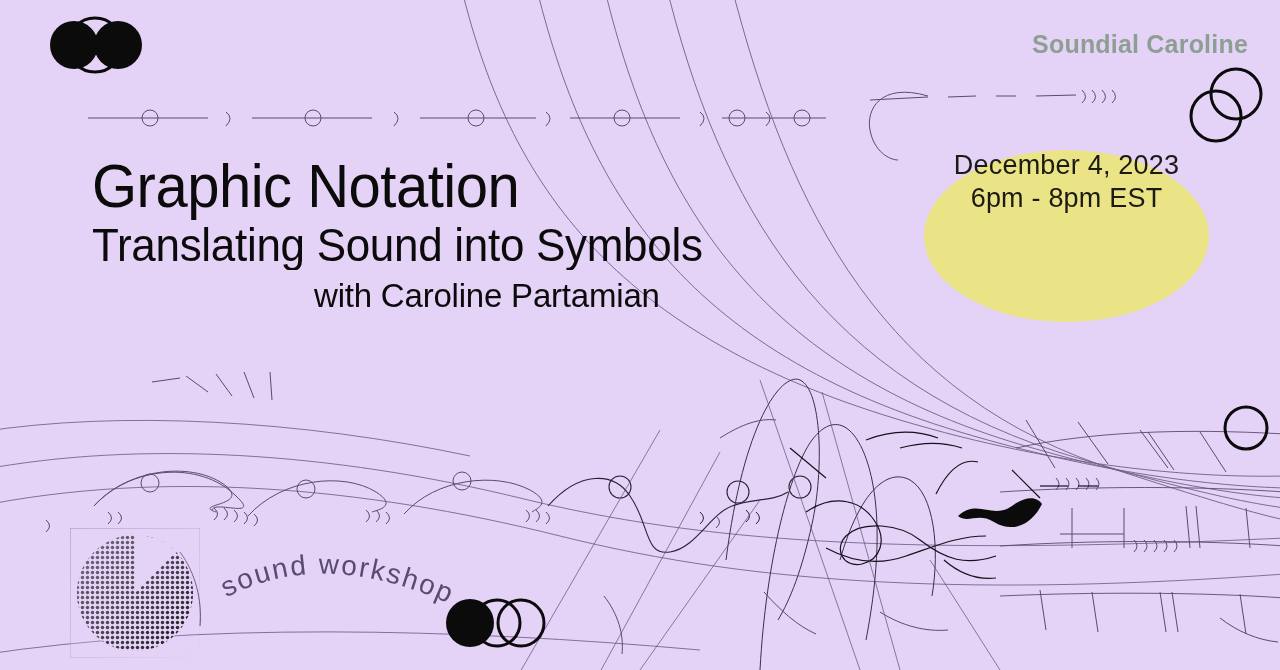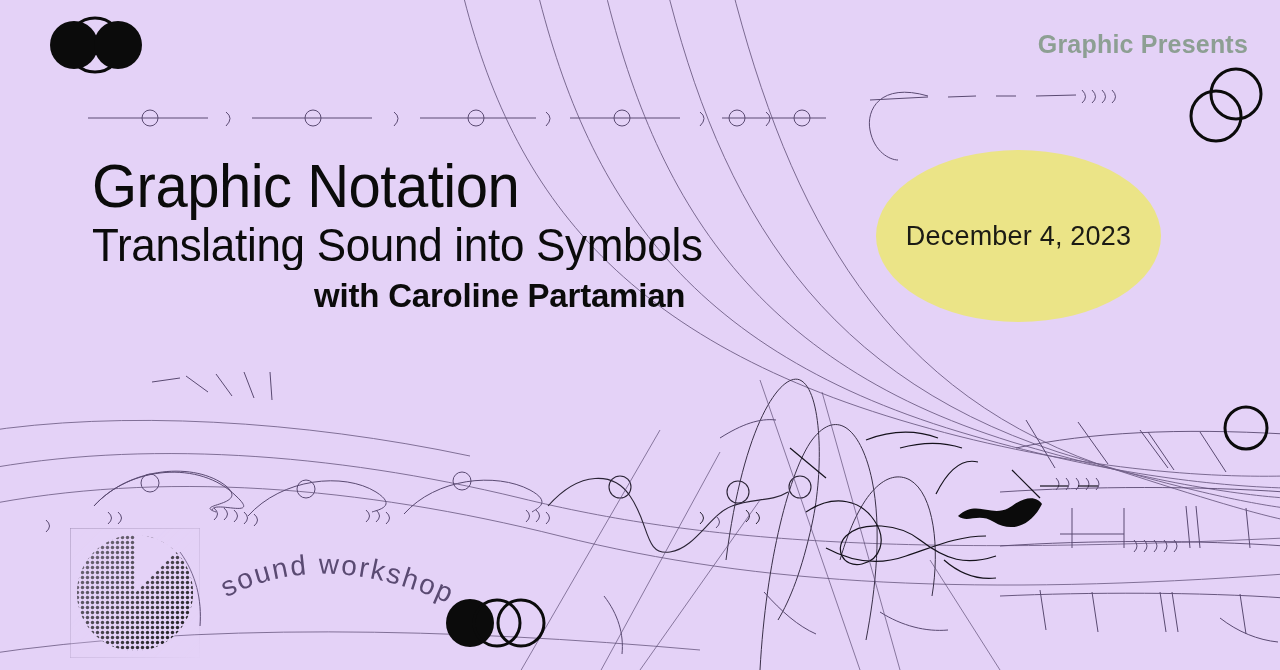--- a/index.html
+++ b/index.html
@@ -58,40 +58,39 @@
     font-weight: 300;
     line-height: 1.05;
     letter-spacing: -0.3px;
     white-space: nowrap;
     margin-top: 8px;
     transform: scaleY(1.04);
     transform-origin: left top;
   }
   .title-with {
     font-size: 33px;
-    font-weight: 700;
+    font-weight: 400;
     line-height: 1.05;
     letter-spacing: -0.2px;
     white-space: nowrap;
     margin-top: 12px;
     margin-left: 222px;
   }
   
   .date-badge {
     position: absolute;
-    left: 876px;
+    left: 924px;
     top: 150px;
     width: 285px;
     height: 172px;
     border-radius: 50%;
     background: #ebe487;
     display: flex;
     flex-direction: column;
     align-items: center;
-    justify-content: center;
     gap: 2px;
   }
   .date-line {
     font-size: 27px;
     font-weight: 300;
     color: #1b1b14;
     letter-spacing: 0.2px;
     white-space: nowrap;
   }
 </style>
@@ -317,25 +316,26 @@
         <circle cx="497" cy="623" r="23" fill="none" stroke="#0b0b0b" stroke-width="3"></circle>
         <circle cx="521" cy="623" r="23" fill="none" stroke="#0b0b0b" stroke-width="3"></circle>
       </g>
 
       <text font-family="Liberation Sans, sans-serif" font-size="28" font-weight="300" fill="#5a4a72" stroke="none" letter-spacing="2">
         <textPath href="#caption-arc" startOffset="2%">sound workshop</textPath>
       </text>
     </g>
   </svg>
 
-  <div class="presents">Graphic Presents</div>
+  <div class="presents">Soundial Caroline</div>
 
   <div class="title-block">
     <div class="title-main">Graphic Notation</div>
     <div class="title-sub">Translating Sound into Symbols</div>
     <div class="title-with">with Caroline Partamian</div>
   </div>
 
   <div class="date-badge">
     <div class="date-line">December 4, 2023</div>
+    <div class="date-line">6pm - 8pm EST</div>
   </div>
 
 </div>
 
 </body></html>

